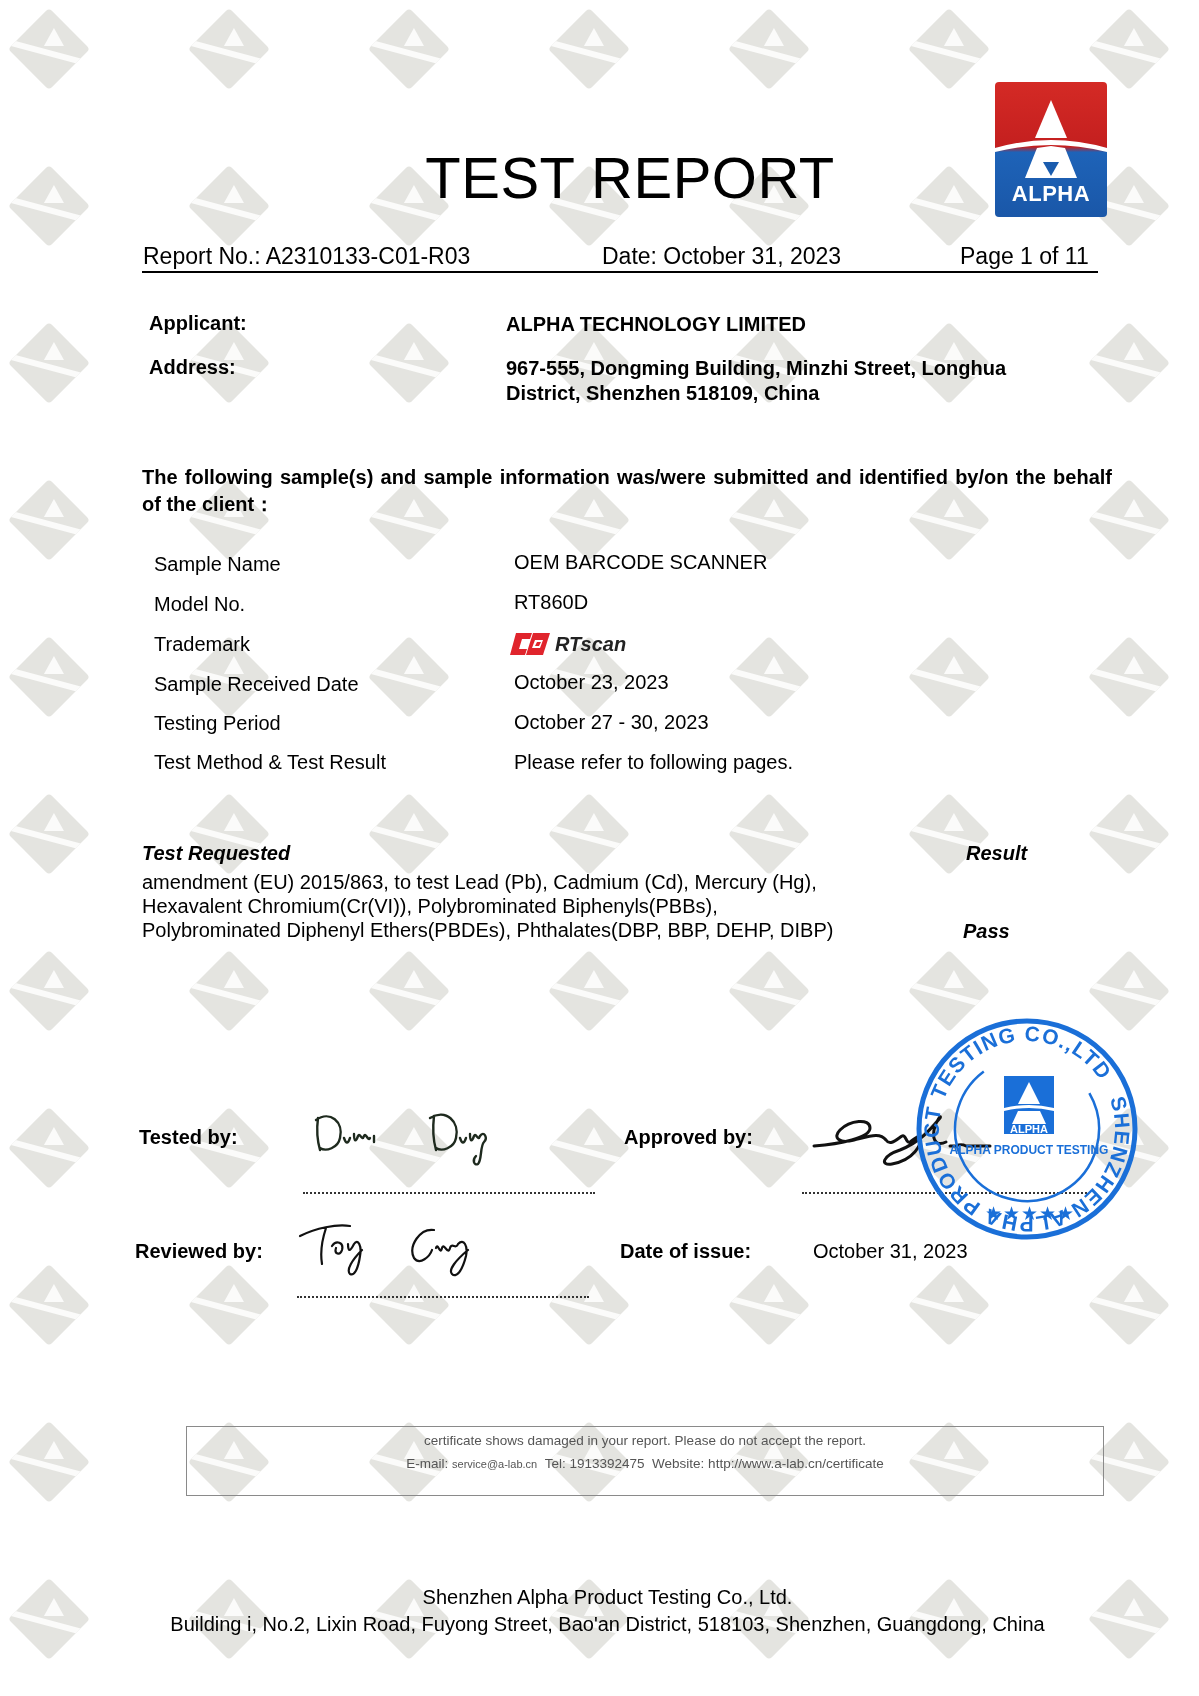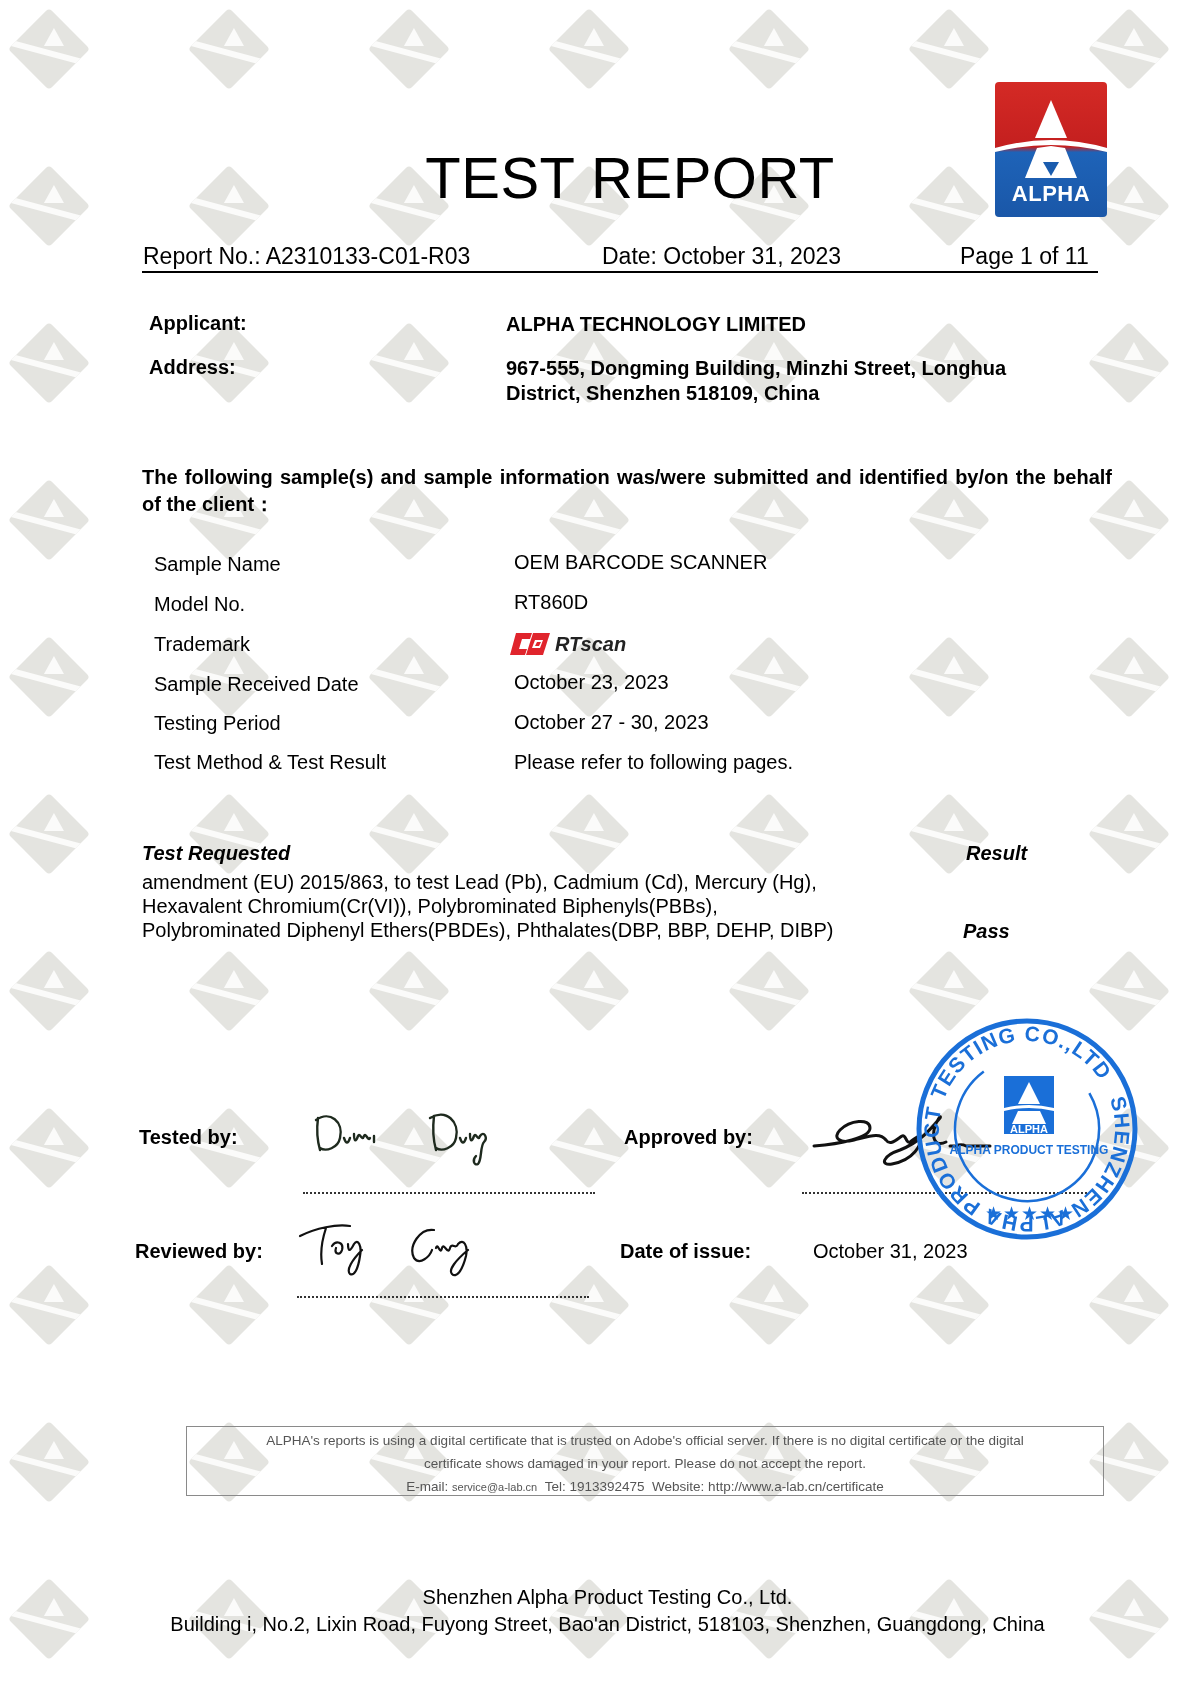--- a/index.html
+++ b/index.html
@@ -238,21 +238,20 @@
   <rect x="92" y="62" width="50" height="58" fill="#1a6fd8"></rect>
   <polygon points="117,68 128,90 106,90" fill="#ffffff"></polygon>
   <path d="M92 94 Q117 88 142 94 L142 97 Q117 91 92 97 Z" fill="#ffffff"></path>
   <polygon points="106,97 128,97 134,110 100,110" fill="#ffffff"></polygon>
   <text x="117" y="119" text-anchor="middle" font-family="Liberation Sans, sans-serif" font-size="11" font-weight="bold" fill="#ffffff">ALPHA</text>
   <text x="117" y="140" text-anchor="middle" font-family="Liberation Sans, sans-serif" font-size="12" font-weight="bold" fill="#1a6fd8">ALPHA PRODUCT TESTING</text>
   <text x="118" y="206" text-anchor="middle" font-family="DejaVu Sans, sans-serif" font-size="19" fill="#1a6fd8" letter-spacing="1">★★★★★</text>
 </svg>
 
 <div class="abs notice">
-  <div>ALPHA's reports is using a digital certificate that is trusted on Adobe's official server. If there is no digital certificate or the digital</div>
   <div>certificate shows damaged in your report. Please do not accept the report.</div>
   <div>
     <span>E-mail: </span><span class="small">service@a-lab.cn</span>&nbsp;&nbsp;<span>Tel:  1913392475</span>&nbsp;&nbsp;<span>Website: http://www.a-lab.cn/certificate</span>
   </div>
 </div>
 
 <div class="abs footer" style="top:1586px; left:8px;">Shenzhen Alpha Product Testing Co., Ltd.</div>
 <div class="abs footer" style="top:1613px; left:8px;">Building i, No.2, Lixin Road, Fuyong Street, Bao'an District, 518103, Shenzhen, Guangdong, China</div>
 
 </body></html>

